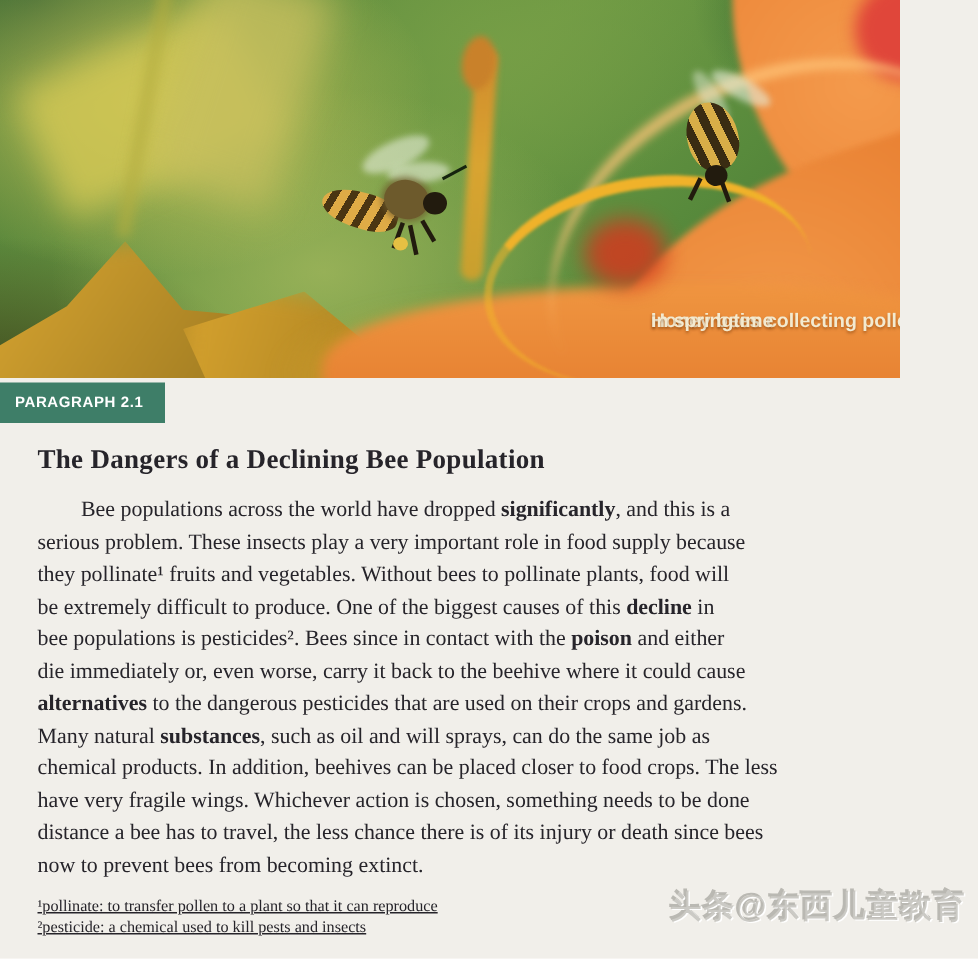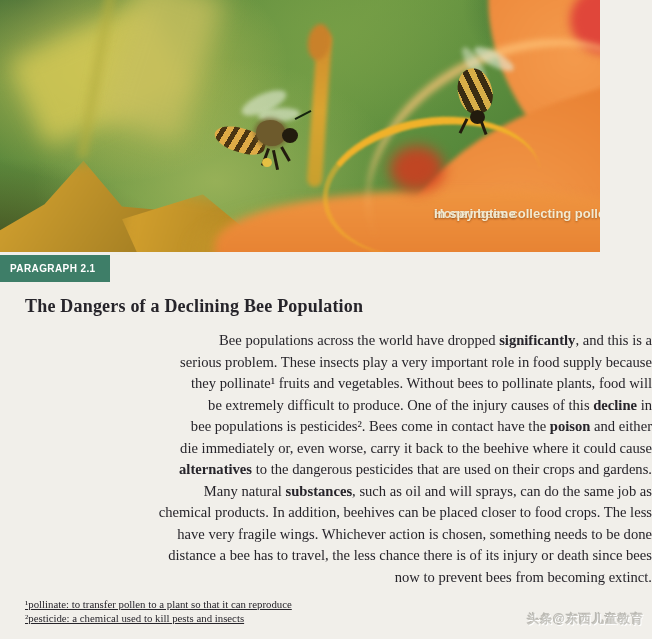--- a/index.html
+++ b/index.html
@@ -76,29 +76,29 @@
     color:#ffffff;line-height:27px;padding-left:10px;
   }
   
   .title{
     width:505px;margin:14px 0 0 25px;
     text-align:left;
     font-size:18px;font-weight:bold;
     letter-spacing:.2px;
   }
   .body-text{margin:13px 0 0 25px;font-size:14.6px;}
-  .body-text .line{line-height:21.5px;white-space:nowrap;text-align:right;}
+  .body-text .line{line-height:21.5px;white-space:nowrap;}
   .body-text .line.first{text-indent:29px;}
   .body-text .b{font-weight:bold;}
   .footnotes{margin:10px 0 0 25px;font-size:10.8px;}
   .footnotes .fn{line-height:13.5px;white-space:nowrap;text-decoration:underline;}
   .watermark{
-    position:absolute;right:8px;bottom:11px;
+    position:absolute;right:8px;bottom:21px;
     font-family:"Liberation Sans", sans-serif;
-    font-weight:bold;font-size:12px;
+    font-weight:bold;font-size:21px;
     color:rgba(186,184,178,.75);
     text-shadow:1px 1px 0 #ffffff,-1px -1px 0 rgba(150,148,142,.6);
     letter-spacing:1px;
   }
 </style>
 </head>
 <body>
 
 <div class="page" style="background: rgb(241, 239, 234); color: rgb(38, 36, 42);">
 
@@ -148,22 +148,22 @@
   </div>
 
   <div class="label" style="background: rgb(62, 126, 104);">PARAGRAPH 2.1</div>
 
   <h1 class="title" style="font-size:18px;margin:14px 0 0 25px;">The Dangers of a Declining Bee Population</h1>
 
   <div class="body-text" id="body-text">
       <div class="line first"><span>Bee populations across the world have dropped </span><span class="b">significantly</span><span>, and this is a</span></div>
       <div class="line"><span>serious problem. These insects play a very important role in food supply because</span></div>
       <div class="line"><span>they pollinate¹ fruits and vegetables. Without bees to pollinate plants, food will</span></div>
-      <div class="line"><span>be extremely difficult to produce. One of the injury causes of this </span><span class="b">decline</span><span> in</span></div>
-      <div class="line"><span>bee populations is pesticides². Bees come in contact have the </span><span class="b">poison</span><span> and either</span></div>
+      <div class="line"><span>be extremely difficult to produce. One of the biggest causes of this </span><span class="b">decline</span><span> in</span></div>
+      <div class="line"><span>bee populations is pesticides². Bees since in contact with the </span><span class="b">poison</span><span> and either</span></div>
       <div class="line"><span>die immediately or, even worse, carry it back to the beehive where it could cause</span></div>
       <div class="line"><span class="b">alternatives</span><span> to the dangerous pesticides that are used on their crops and gardens.</span></div>
       <div class="line"><span>Many natural </span><span class="b">substances</span><span>, such as oil and will sprays, can do the same job as</span></div>
       <div class="line"><span>chemical products. In addition, beehives can be placed closer to food crops. The less</span></div>
       <div class="line"><span>have very fragile wings. Whichever action is chosen, something needs to be done</span></div>
       <div class="line"><span>distance a bee has to travel, the less chance there is of its injury or death since bees</span></div>
       <div class="line"><span>now to prevent bees from becoming extinct.</span></div>
     </div>
 
   <div class="footnotes" id="footnotes">

